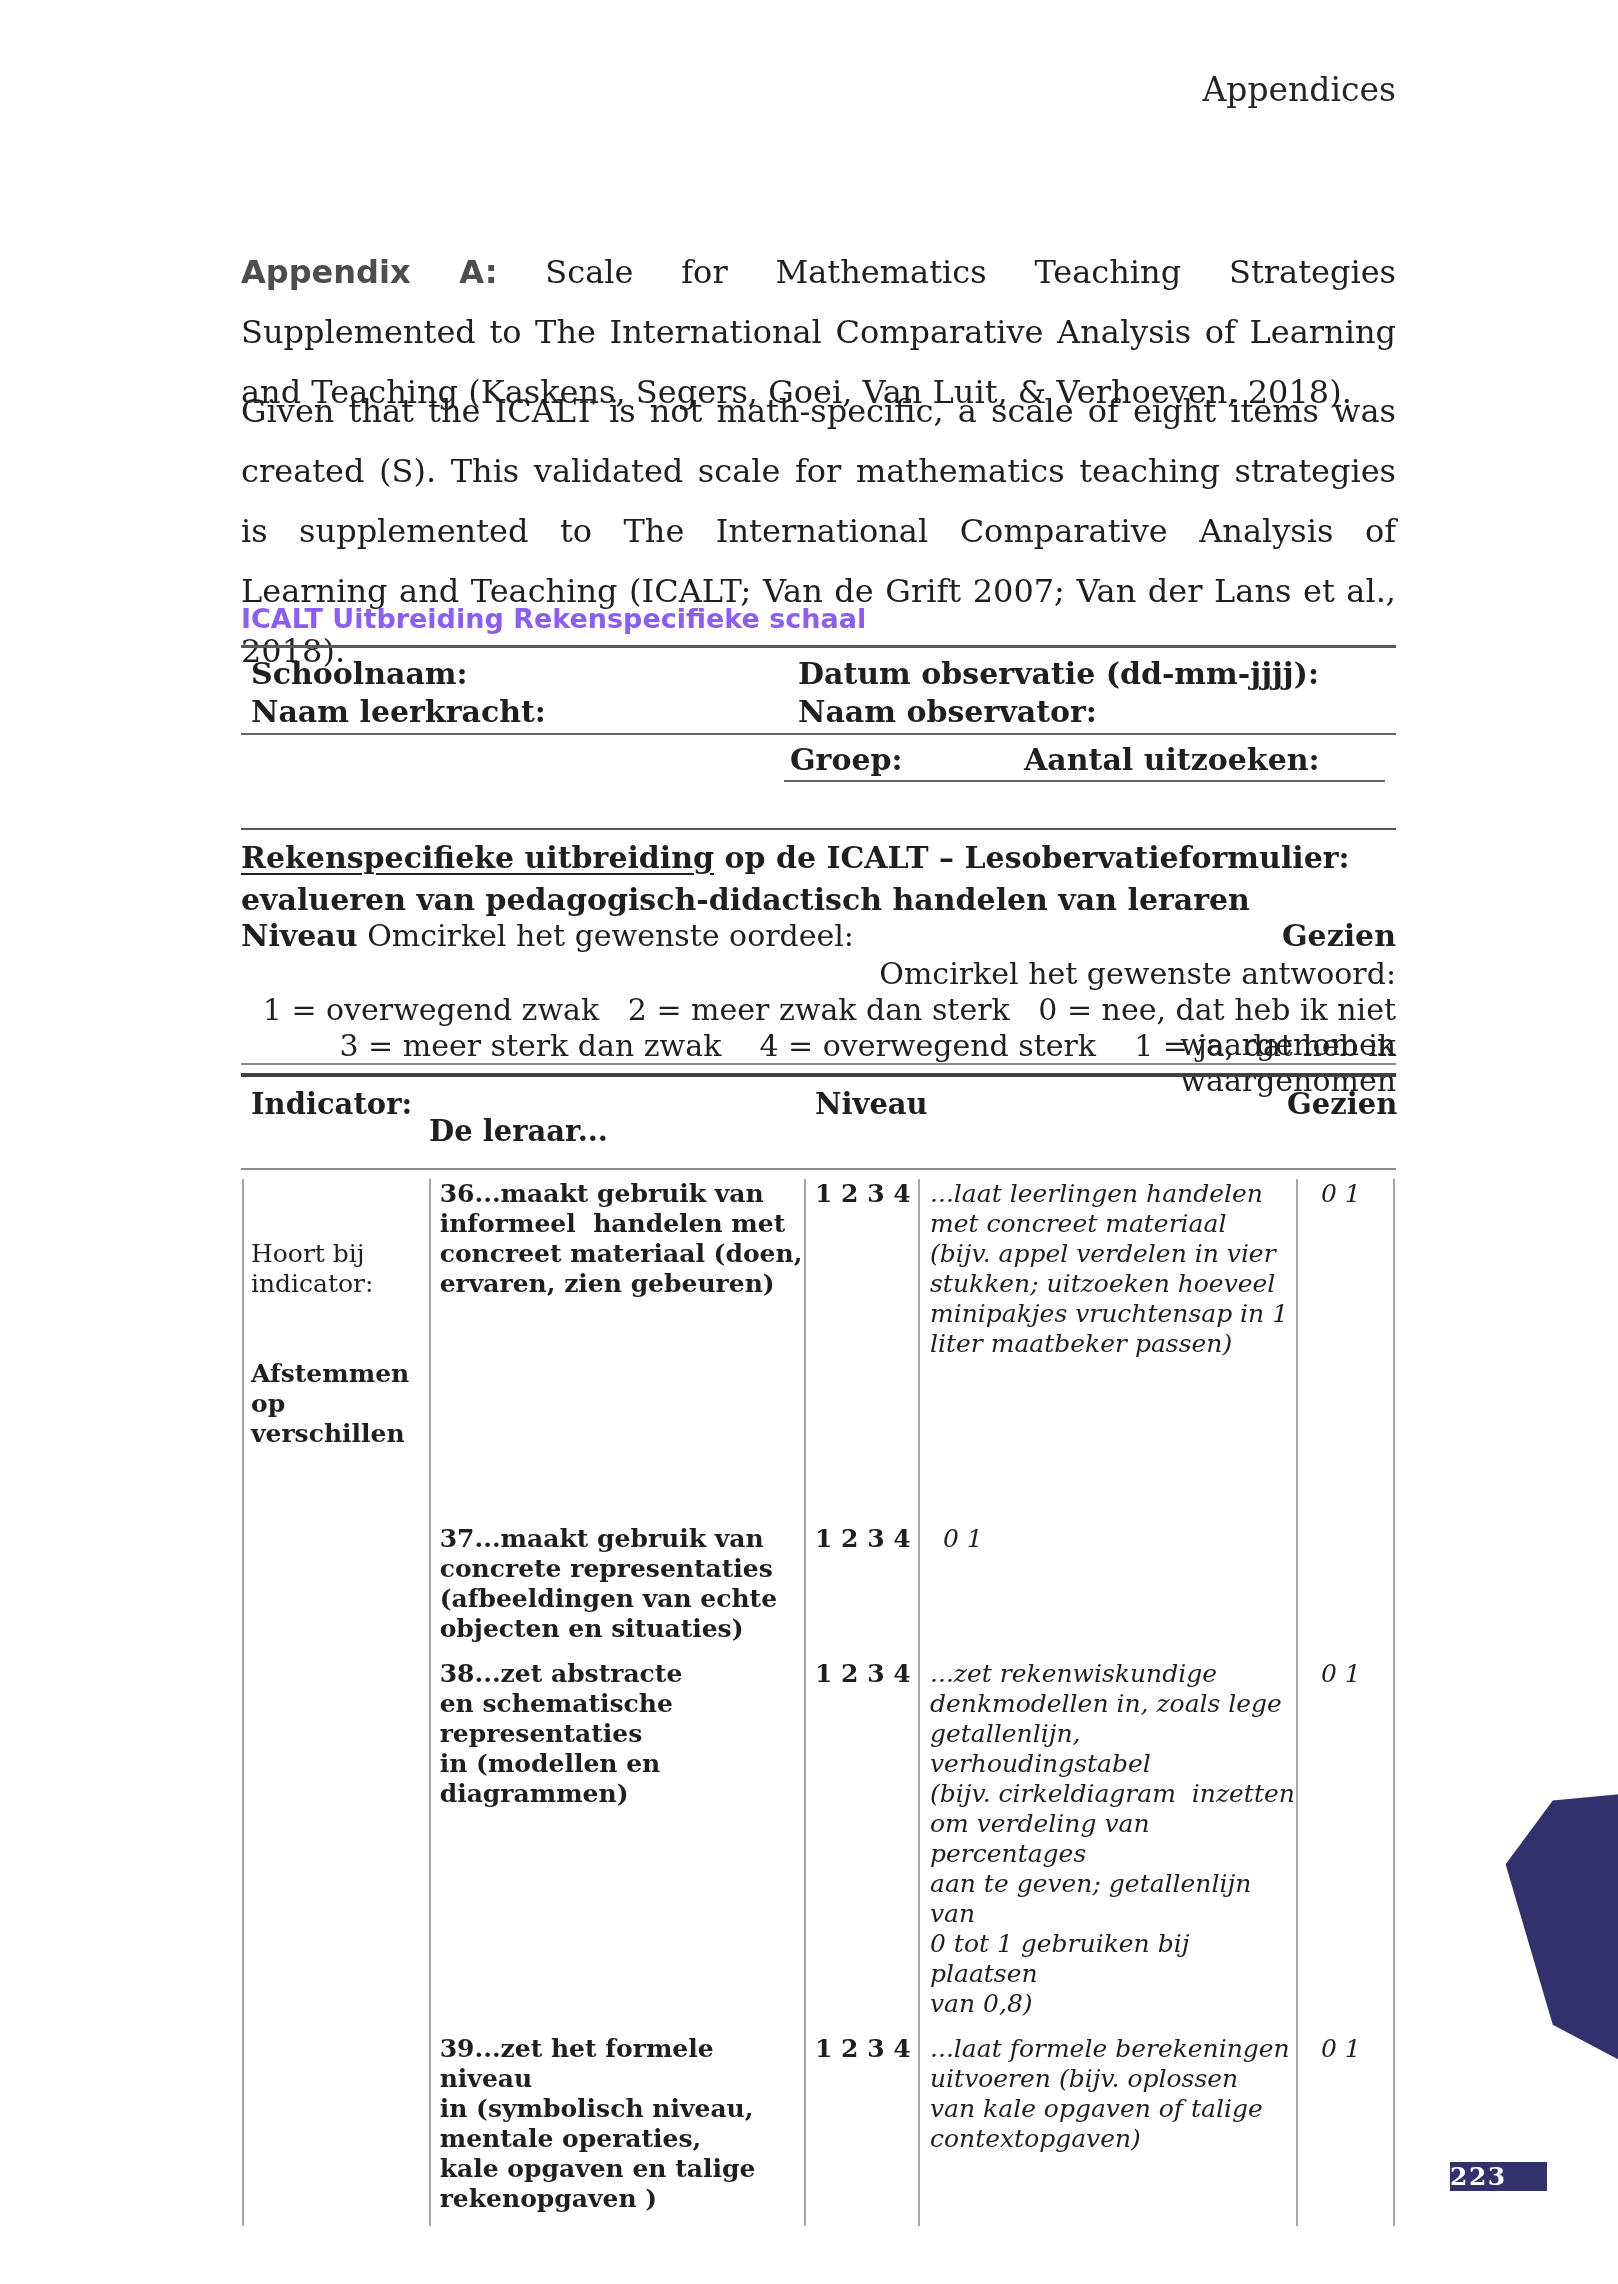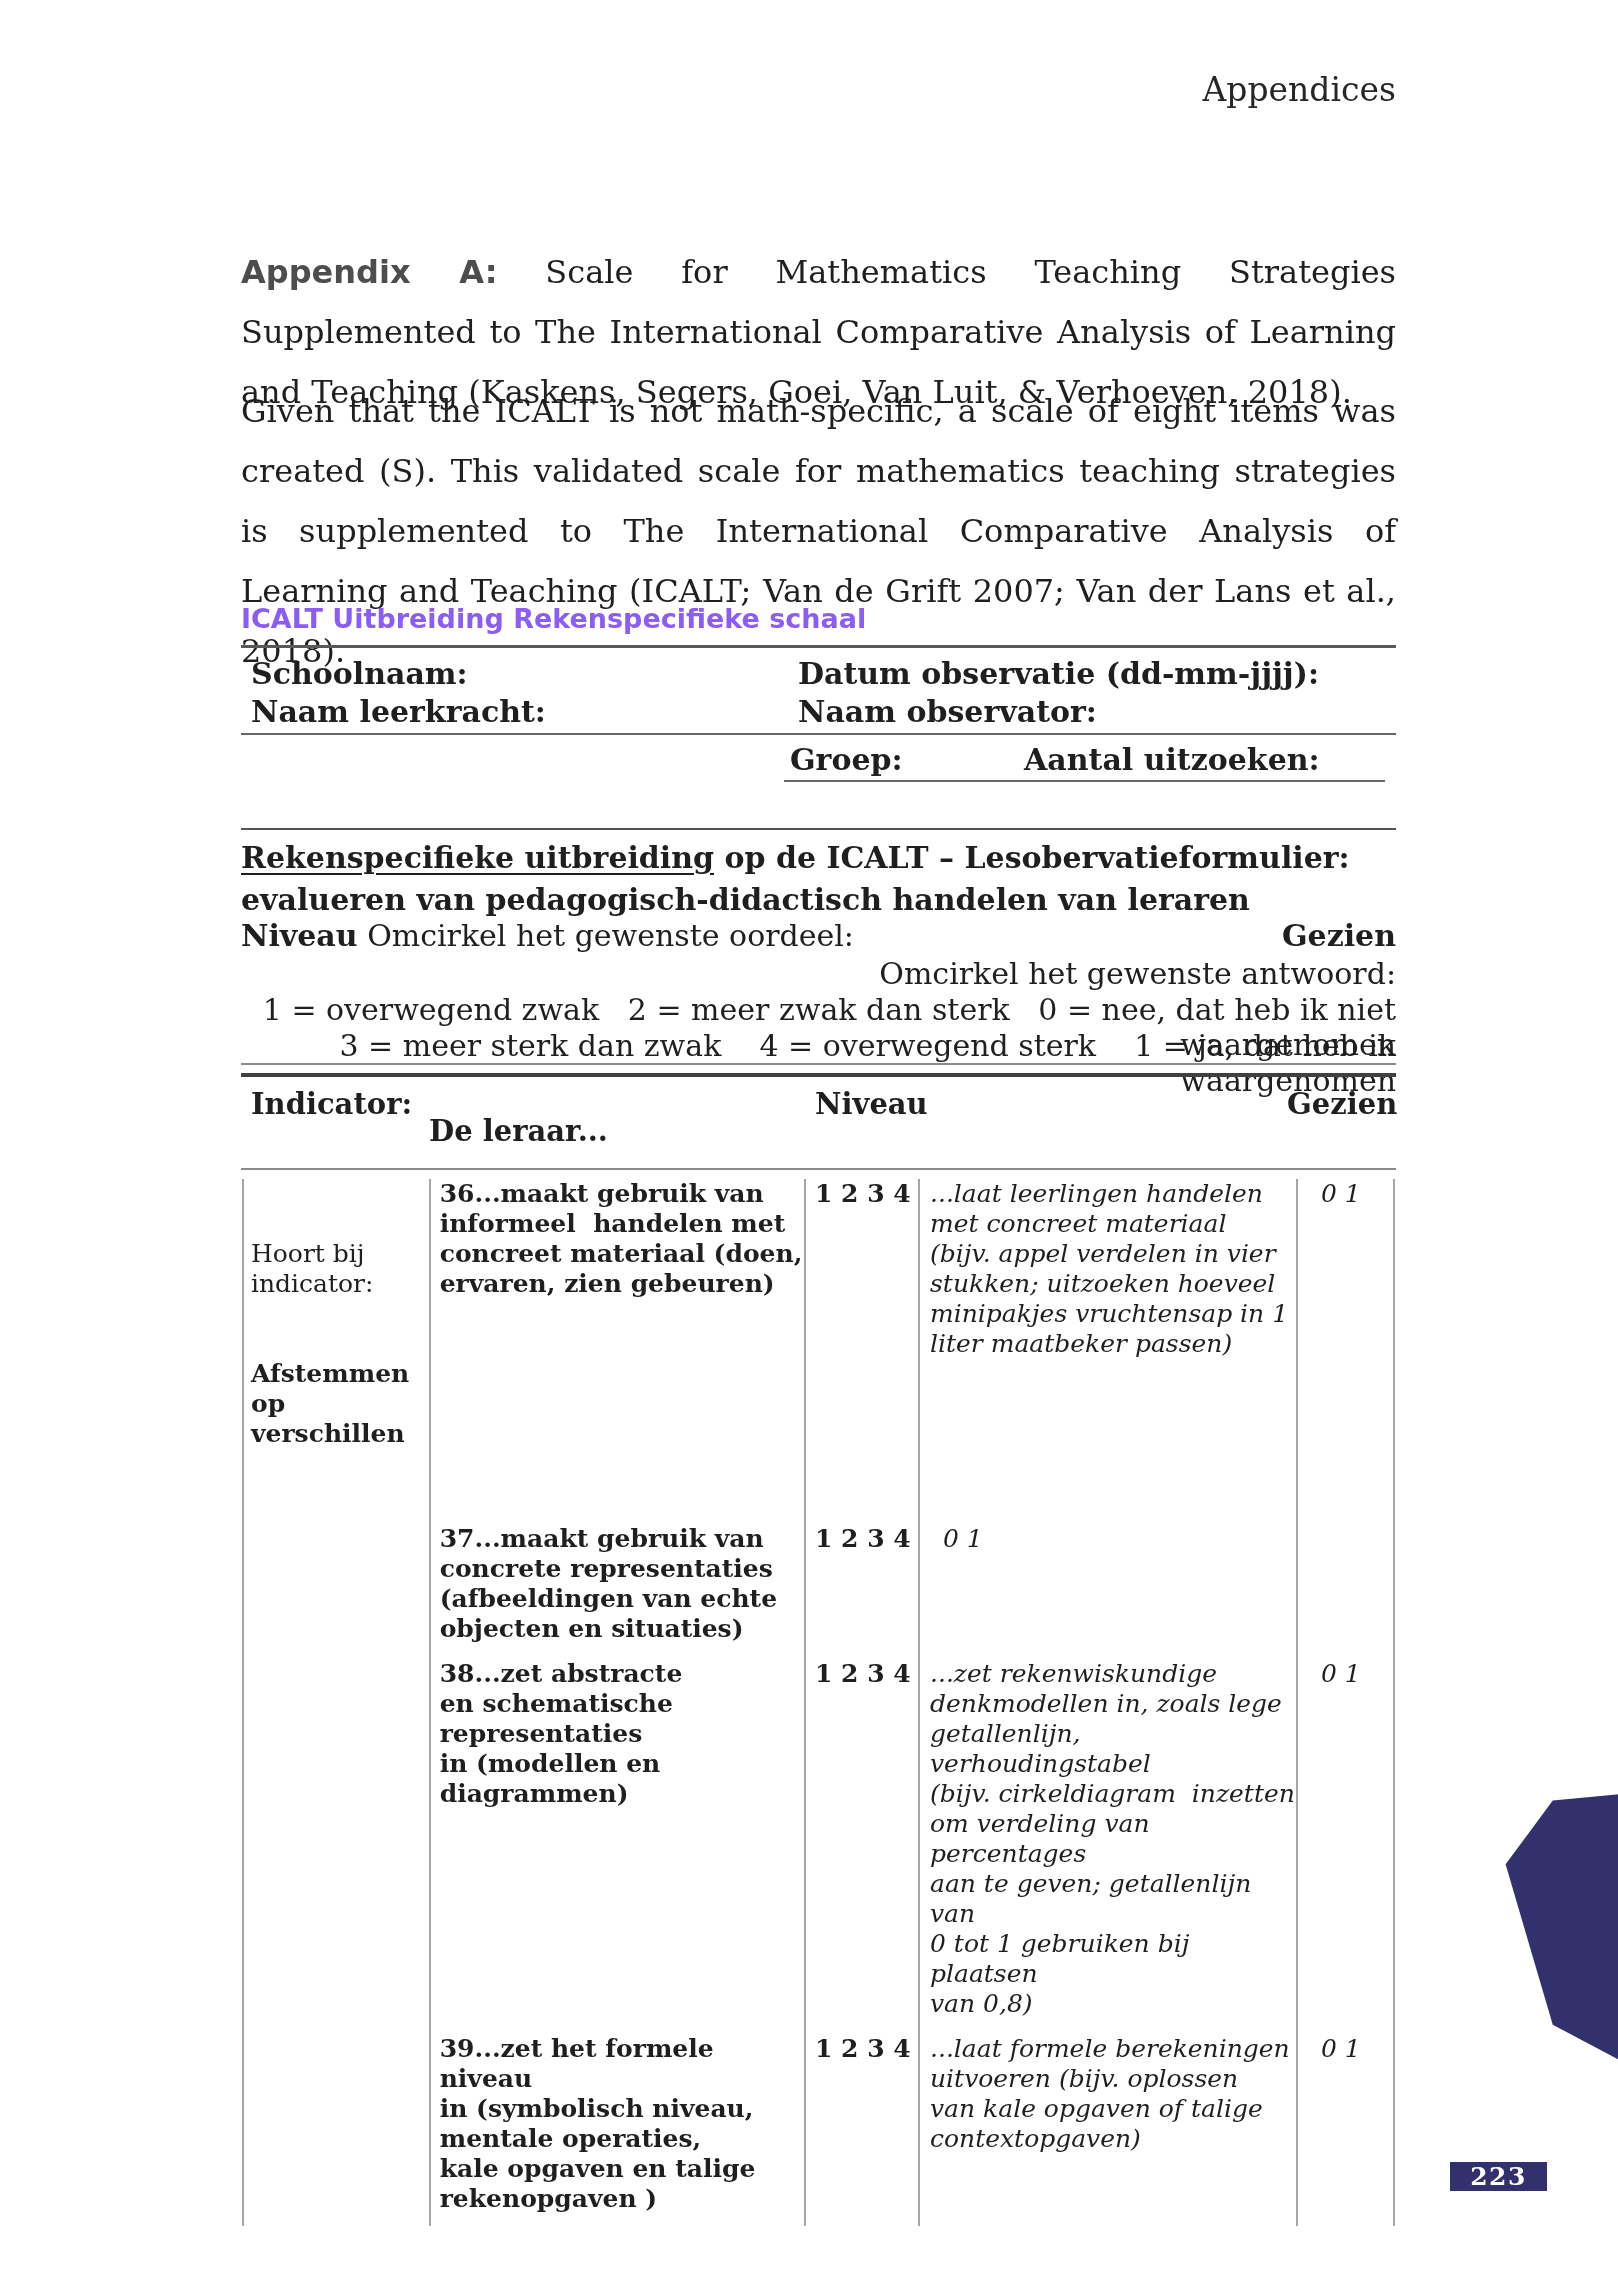--- a/index.html
+++ b/index.html
@@ -39,21 +39,21 @@
   .c3{padding-left:11px;font-weight:bold;white-space:nowrap;}
   .c4{padding-left:12px;font-style:italic;}
   .c5{padding-left:25px;font-style:italic;}
   .blk{display:block;}
   .bold{font-weight:bold;}
   
   .corner-shape{position:absolute;left:1485px;top:1751px;width:134px;height:327px;}
   .page-badge{
     position:absolute;left:1450px;top:2162px;width:97px;height:29px;
     background:#32316e;color:#ffffff;font-weight:bold;font-size:25px;line-height:29px;
-    text-align:center;letter-spacing:1.5px;
+    letter-spacing:1.5px;
   }
 </style>
 </head>
 <body>
 
 <div class="abs content-x running-head">Appendices</div>
 
 <div class="abs content-x para" style="top:242px;">
   <span class="appendix-label">Appendix A:</span><span> Scale for Mathematics Teaching Strategies Supplemented to The International Comparative Analysis of Learning and Teaching (Kaskens, Segers, Goei, Van Luit, &amp; Verhoeven, 2018).</span>
 </div>

